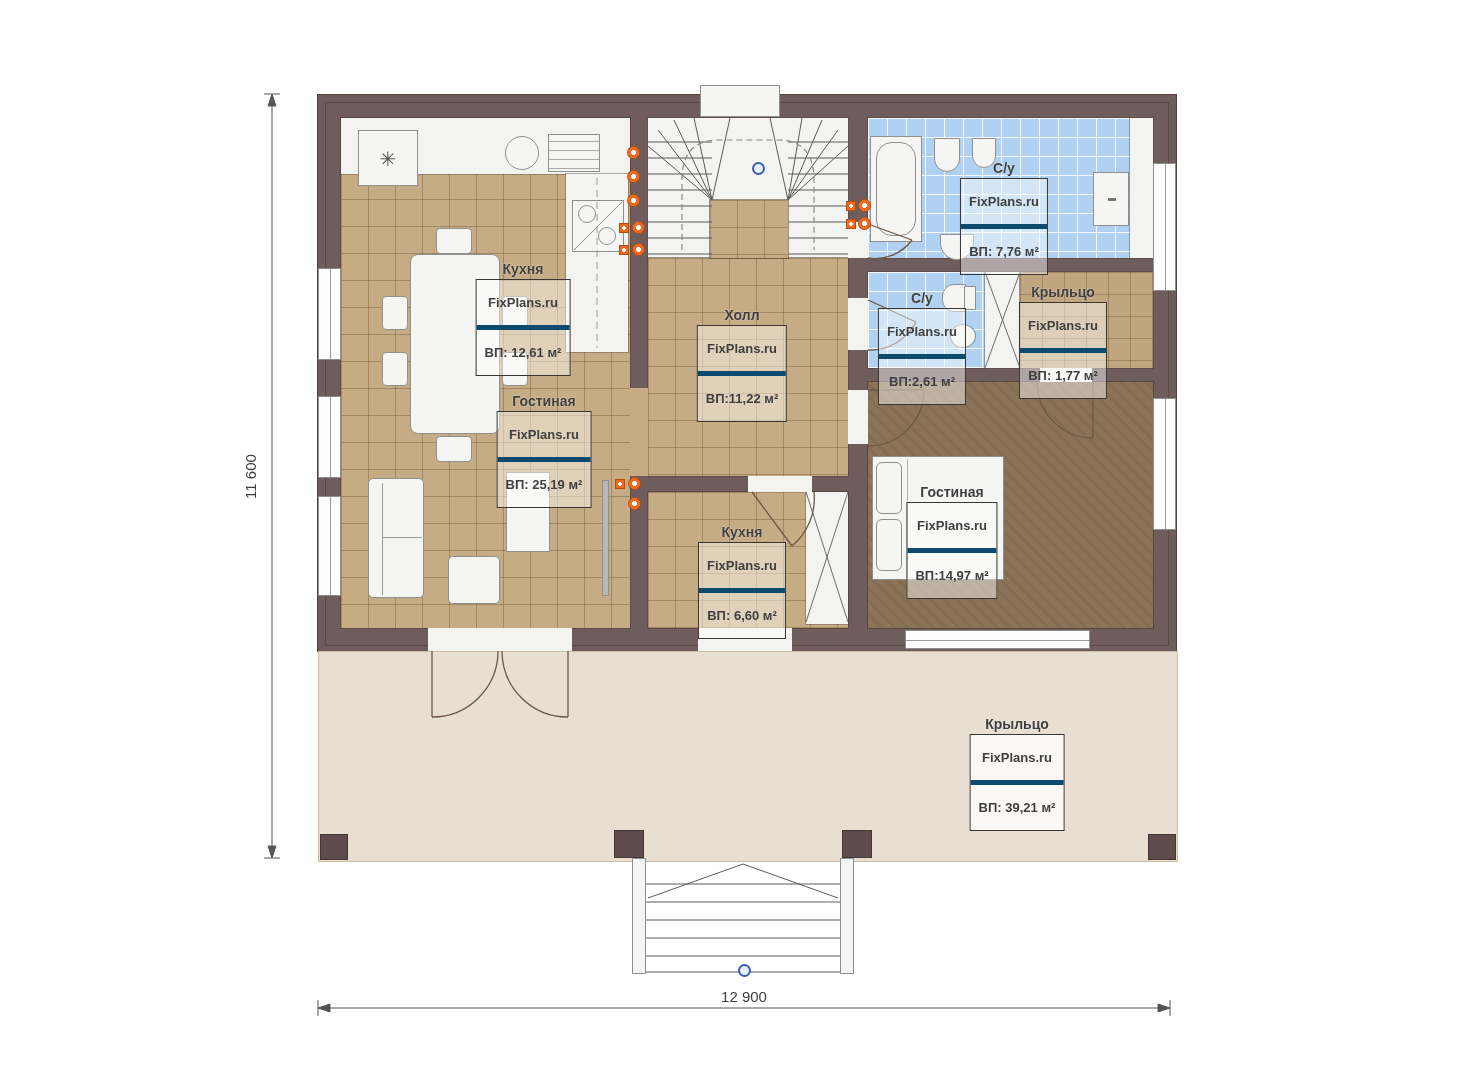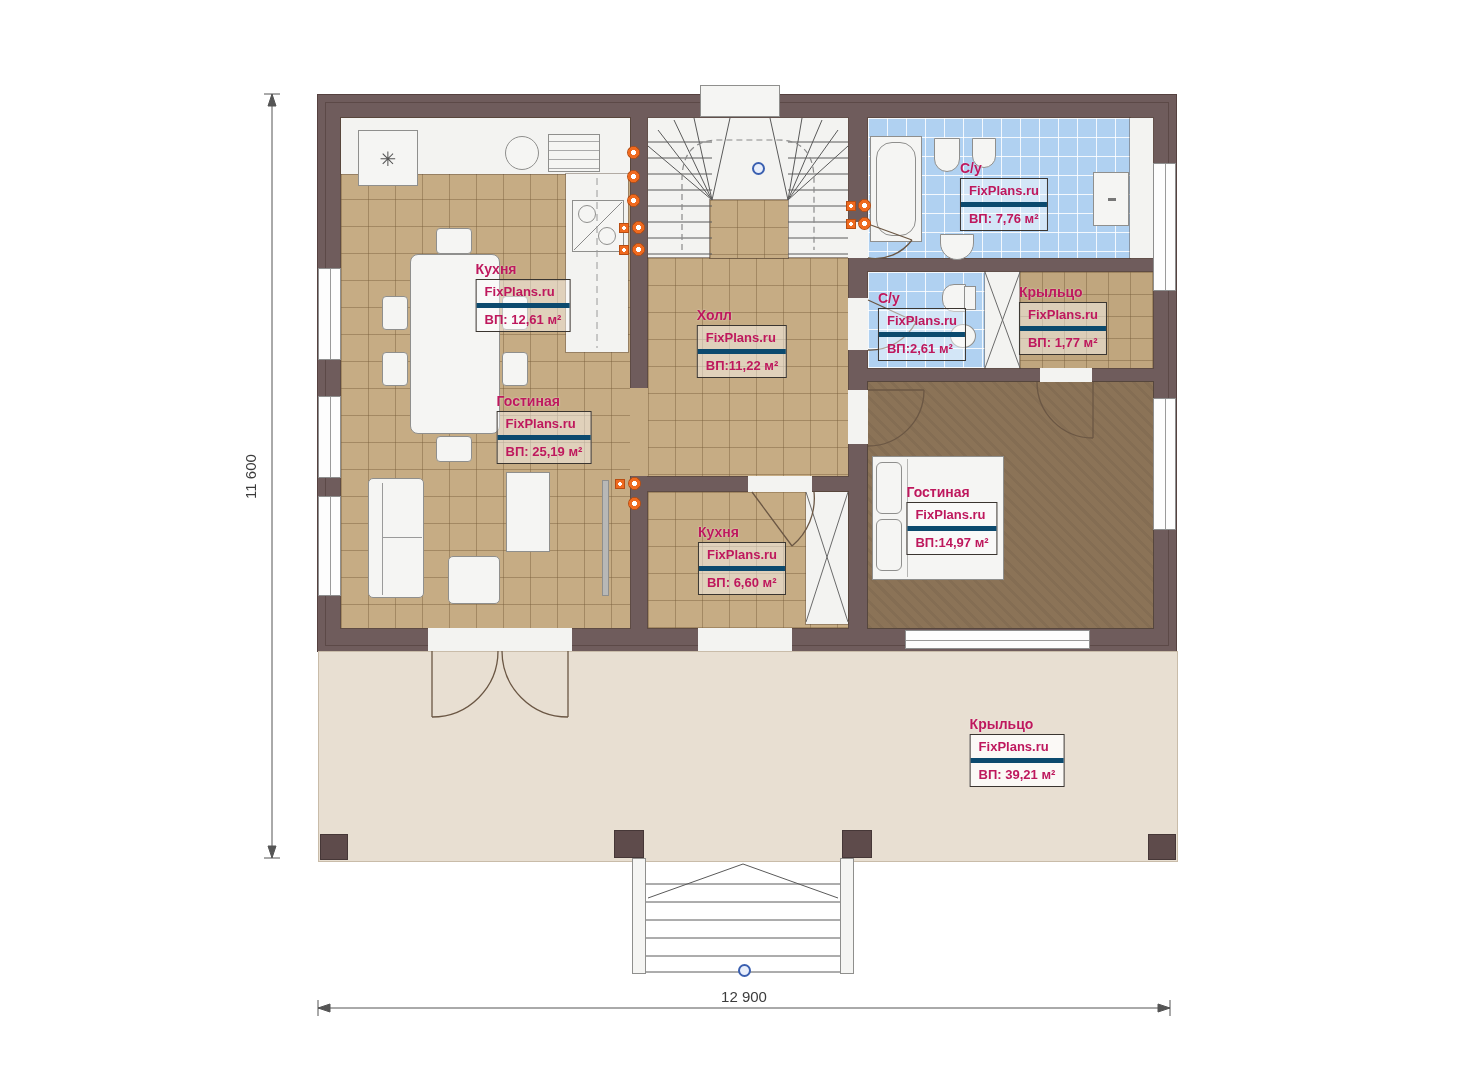--- a/index.html
+++ b/index.html
@@ -32,24 +32,24 @@
   
   .fx{background:#f5f5f3;border:1px solid #8f8f8d;box-sizing:border-box;}
   .fx.round{border-radius:50%;}
   .post{background:#5e4b4b;border:1px solid #463737;}
   
   .win{background:#fdfdfd;border:1px solid #8e8e8e;box-sizing:border-box;}
   .winV::after{content:'';position:absolute;left:50%;top:0;bottom:0;width:1px;background:#9a9a9a;}
   .winH::after{content:'';position:absolute;top:50%;left:0;right:0;height:1px;background:#9a9a9a;}
   .win{position:absolute;}
   
-  .rlabel{position:absolute;transform:translateX(-50%);text-align:left;color:#be185d;z-index:30;}
+  .rlabel{position:absolute;transform:translateX(-50%);text-align:center;color:#404040;z-index:30;}
   .rname{font-size:14px;font-weight:bold;margin-bottom:2px;white-space:nowrap;text-shadow:0 0 2px rgba(255,255,255,.6);}
   .rbox{display:inline-block;border:1px solid #3a3530;background:rgba(255,255,255,.45);}
-  .rrow{font-size:13px;font-weight:bold;padding:4px 8px;white-space:nowrap;}
+  .rrow{font-size:13px;font-weight:bold;padding:15px 8px;white-space:nowrap;}
   .rrow + .rrow{border-top:5px solid #0c4a6e;}
   
   .od{position:absolute;width:13px;height:13px;border-radius:50%;z-index:25;
       background:radial-gradient(circle at 50% 50%,#fff 0 2.5px,#ef6a1f 2.5px 5.5px,#b84d12 5.5px 6.5px);}
   .os{position:absolute;width:10px;height:10px;z-index:25;border:1px solid #b84d12;box-sizing:border-box;
       background:radial-gradient(circle at 50% 50%,#fff 0 2px,#ef6a1f 2px);}
   .bm{position:absolute;width:9px;height:9px;border:2px solid #3a5fb0;border-radius:50%;background:#e8eefb;z-index:25;}
   
   .dim{position:absolute;font-size:15px;color:#3c3c3c;z-index:30;}
   .dimV{transform:rotate(-90deg);transform-origin:center;}

